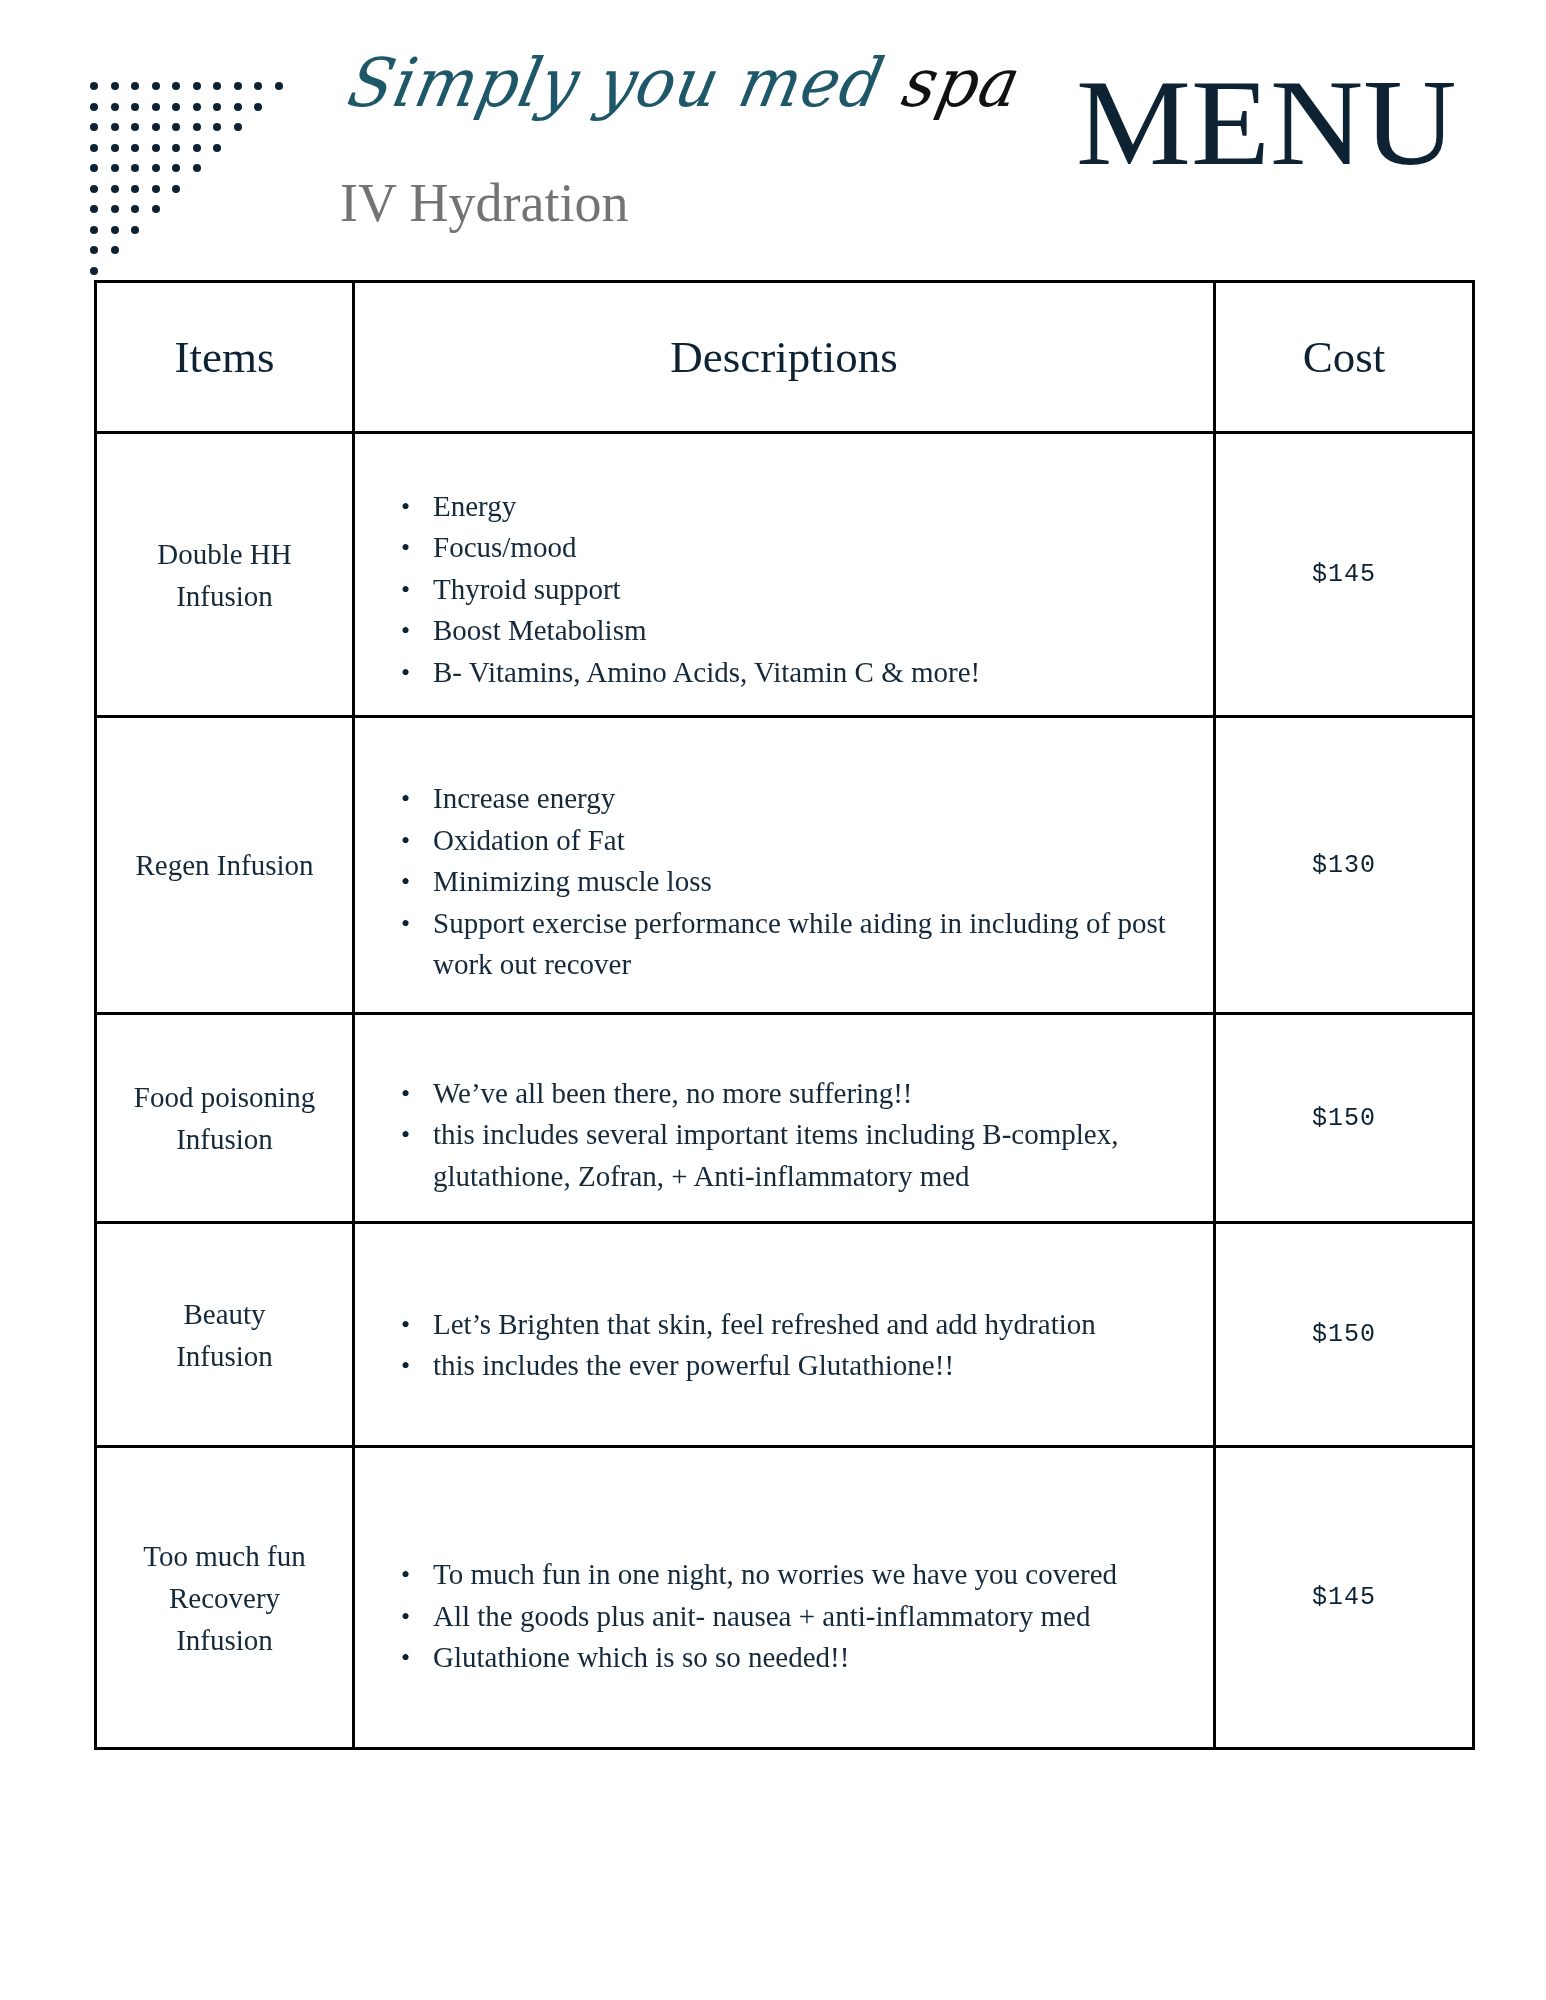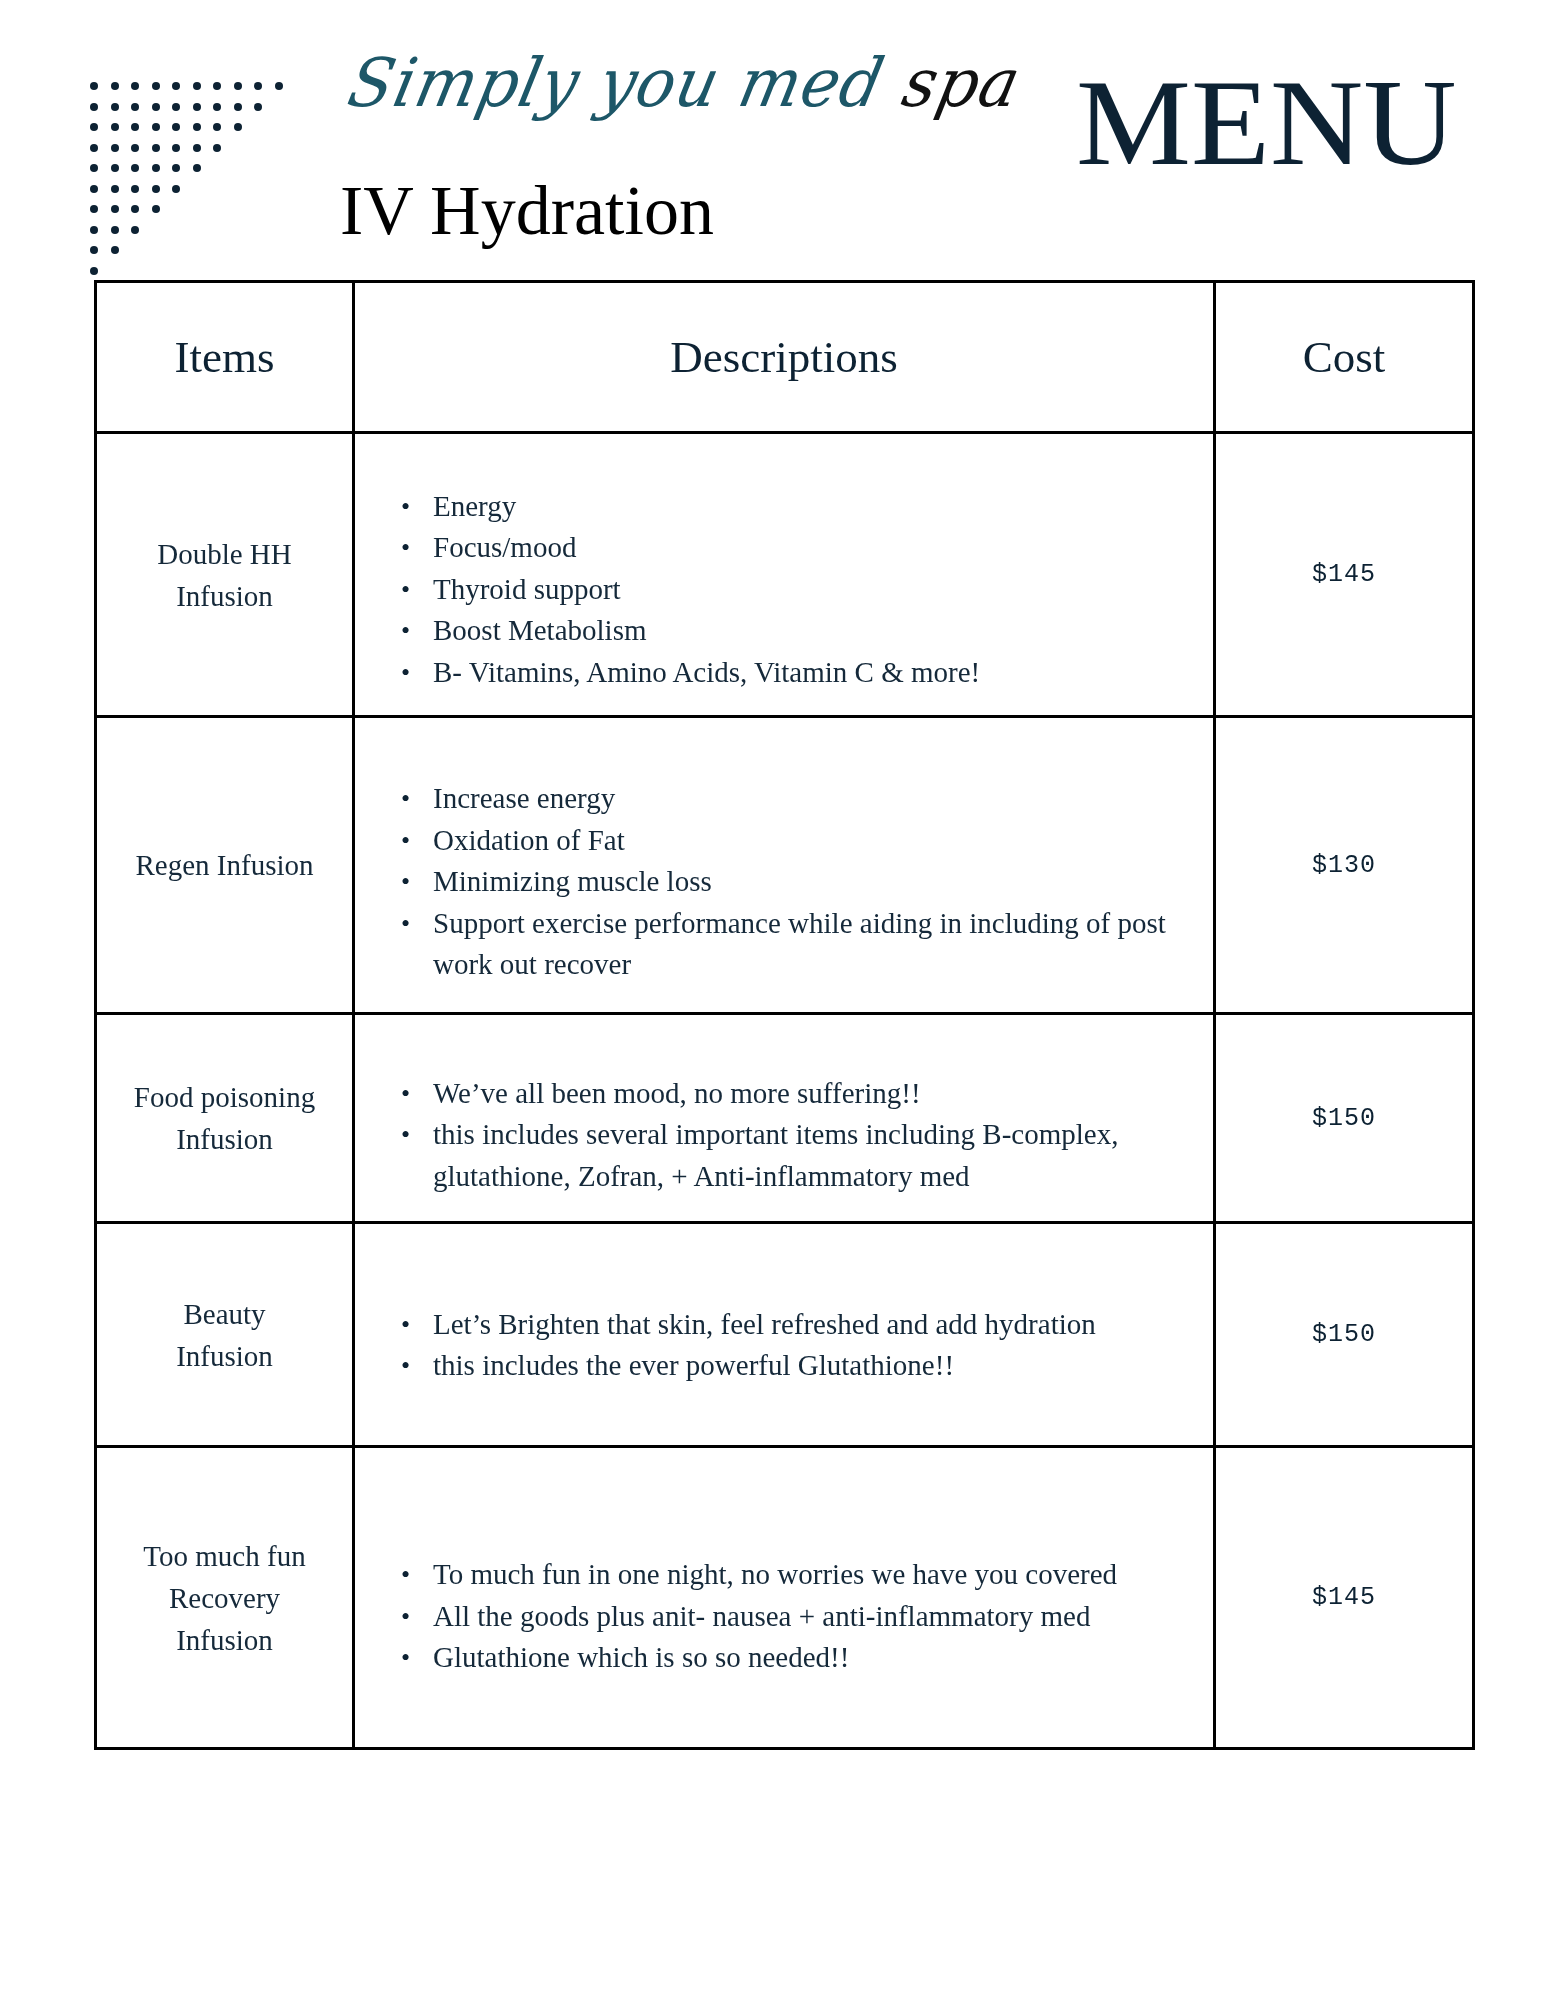--- a/index.html
+++ b/index.html
@@ -9,21 +9,21 @@
   .script-title {
     position: absolute; left: 342px; top: 48px;
     font-family: "DejaVu Serif", serif; font-style: italic; font-weight: normal;
     font-size: 64px; letter-spacing: 1px; color: #1d5768;
     transform: skewX(-12deg) scaleY(1.05); transform-origin: left bottom;
     white-space: nowrap;
   }
   .script-title .spa { color: #111; }
   .subtitle {
     position: absolute; left: 340px; top: 176px;
-    font-family: "Liberation Serif", serif; font-size: 70px; color: #000000;
+    font-family: "Liberation Serif", serif; font-size: 54px; color: #737373;
     white-space: nowrap; line-height: 1;
   }
   .menu-word {
     position: absolute; left: 1076px; top: 62px;
     font-family: "Liberation Serif", serif; font-size: 122px; color: #0d2233;
     white-space: nowrap; line-height: 1; transform: scaleX(1.06); transform-origin: left top;
   }
   table.menu-table {
     position: absolute; left: 94px; top: 280px; width: 1378px;
     border-collapse: collapse; table-layout: fixed;
@@ -173,21 +173,21 @@
         </td>
         <td class="cost">$130</td>
       </tr>
       <tr class="r3">
         <td class="item">
           <div>Food poisoning</div>
           <div>Infusion</div>
         </td>
         <td class="desc">
           <ul>
-            <li><span class="bullet">•</span><span>We’ve all been mood, no more suffering!!</span></li>
+            <li><span class="bullet">•</span><span>We’ve all been there, no more suffering!!</span></li>
             <li><span class="bullet">•</span><span>this includes several important items including B-complex, glutathione, Zofran, + Anti-inflammatory med</span></li>
           </ul>
         </td>
         <td class="cost">$150</td>
       </tr>
       <tr class="r4">
         <td class="item">
           <div>Beauty</div>
           <div>Infusion</div>
         </td>

